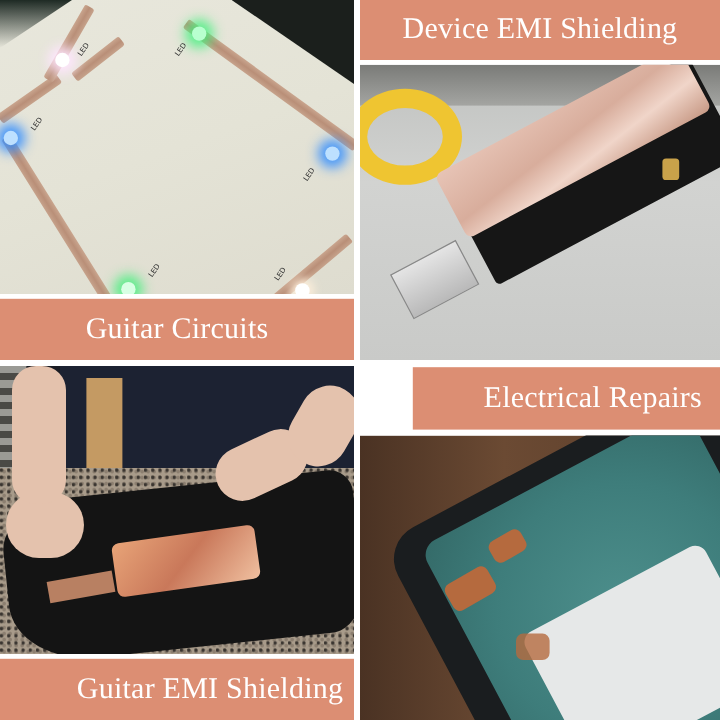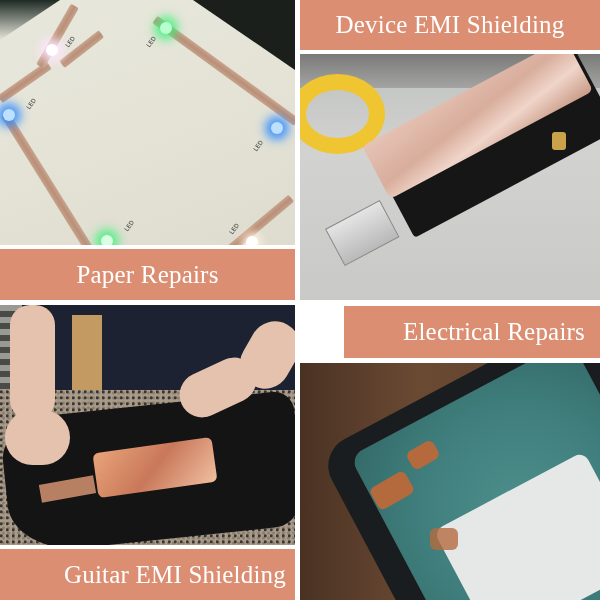--- a/index.html
+++ b/index.html
@@ -138,21 +138,21 @@
     <div class="led" style="left:252px;top:242px;background:#fff;box-shadow:0 0 8px 4px rgba(255,240,220,.9);"></div>
 
     <span class="led-label" style="left:64px;top:38px;">LED</span>
     <span class="led-label" style="left:145px;top:38px;">LED</span>
     <span class="led-label" style="left:25px;top:100px;">LED</span>
     <span class="led-label" style="left:252px;top:142px;">LED</span>
     <span class="led-label" style="left:123px;top:222px;">LED</span>
     <span class="led-label" style="left:228px;top:225px;">LED</span>
   </div>
   <div class="banner" style="left:0;top:249px;width:295px;height:51px;background:#DC8E73;">
-    <span>Paper Repairs</span>
+    <span>Guitar Circuits</span>
   </div>
 </div>
 
 <div class="tile" style="left:300px;top:0;width:300px;height:300px;">
   <div class="banner" style="left:0;top:0;width:300px;height:50px;background:#DC8E73;">
     <span>Device EMI Shielding</span>
   </div>
   <div class="photo" style="left:0;top:54px;width:300px;height:246px;">
     <div class="usb-bg"></div>
     <div class="usb-shelf"></div>

